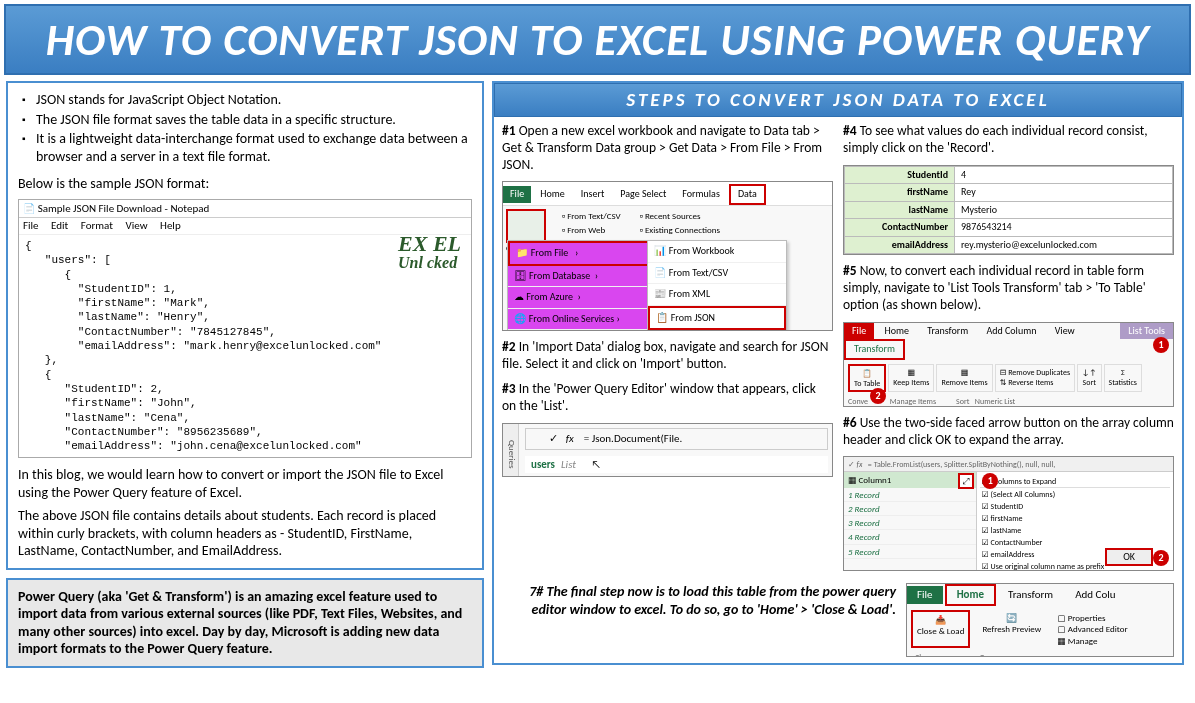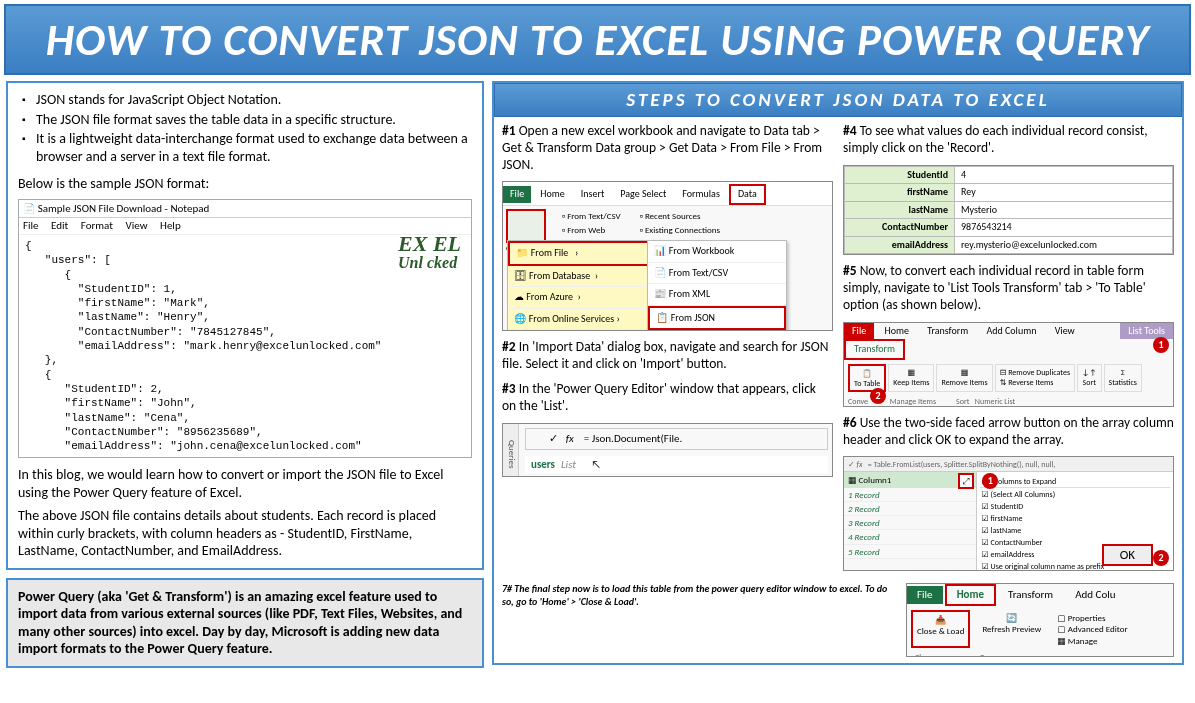--- a/index.html
+++ b/index.html
@@ -48,21 +48,21 @@
   .rib-tabs { background: #fff; padding: 2px 0 0 0; border-bottom: 1px solid #ddd; }
   .rib-tabs span { display: inline-block; padding: 2px 7px; font-size: 10px; }
   .rib-tabs .file { background: #1e7145; color: #fff; }
   .rib-tabs .active { border: 2px solid #c00; }
   .rib-body { display:flex; padding: 3px; gap: 6px; }
   .rib-left { width: 50px; }
   .getdata-btn { width: 40px; height: 34px; border: 2px solid #c00; background: #e8f0e8; position: relative; }
   .getdata-btn:after { content:"Get Data▾"; position:absolute; bottom:-12px; left:-2px; font-size:8px; }
   .rib-mid { font-size: 9px; line-height: 1.6; }
   .rib-mid div:before { content:"▫ "; }
-  .menu-drop { position: absolute; left: 4px; top: 58px; width: 161px; background: #fef9c3; border: 1px solid #bbb; box-shadow: 2px 2px 3px rgba(0,0,0,.2); }
+  .menu-drop { position: absolute; left: 4px; top: 58px; width: 161px; background: #d946ef; border: 1px solid #bbb; box-shadow: 2px 2px 3px rgba(0,0,0,.2); }
   .menu-drop div { padding: 4px 6px; font-size: 10px; border-bottom: 1px solid #f0f0f0; }
   .menu-drop .hl { border: 2px solid #c00; }
   .submenu { position: absolute; left: 144px; top: 58px; width: 140px; background: #fff; border: 1px solid #bbb; box-shadow: 2px 2px 3px rgba(0,0,0,.2);}
   .submenu div { padding: 4px 6px; font-size: 10px; border-bottom: 1px solid #f0f0f0; }
   .submenu .hl { border: 2px solid #c00; }
   
   
   .pqbar { height: 54px; padding: 4px; }
   .pqbar .fx { border:1px solid #ccc; padding: 3px 23px; font-size: 11px; margin-bottom: 6px; }
   .pqbar .row { background:#fff; padding: 2px 6px; font-size: 11px; }
@@ -91,33 +91,33 @@
   
   .expand6 { height: 115px; padding:0; }
   .e6-fx { font-size:8px; padding:2px 4px; border-bottom:1px solid #ccc; color:#666; background:#f0f0f0;}
   .e6-body { display:flex; }
   .e6-left { width: 40%; font-size:9px; }
   .e6-left .hdr { background:#d0e8d0; padding:2px 4px; position:relative; }
   .e6-left .hdr .exp-btn { position:absolute; right:2px; top:1px; border:2px solid #c00; padding:0 2px; background:#fff; }
   .e6-left .rw { padding:1px 4px; border-bottom:1px solid #eee; color:#1e7145; font-style:italic;}
   .e6-right { flex:1; background:#fff; border-left:1px solid #ccc; font-size:8px; padding:3px; }
   .e6-right div { padding:1px 2px; }
-  .e6-ok { position:absolute; right:20px; bottom:4px; border:2px solid #c00; background:#eee; padding:1px 16px; font-size:13px;}
+  .e6-ok { position:absolute; right:20px; bottom:4px; border:2px solid #c00; background:#eee; padding:1px 16px; font-size:10px;}
   
   
   .ribbon7 { height: 74px; }
   .r7tabs span { display:inline-block; padding:2px 10px; font-size:11px; }
   .r7tabs .file { background:#1e7145; color:#fff; }
   .r7tabs .hl { border:2px solid #c00; color:#1e7145; font-weight:bold;}
   .r7body { padding:4px; display:flex; gap:8px; font-size:9px;}
   .r7btn { text-align:center; padding:2px 4px; }
   .r7btn.hl { border:2px solid #c00; }
   
   .final-row { display:flex; align-items:flex-start; gap:10px; margin-top:4px; }
-  .final-text { flex:1; font-size:10px; font-weight:bold; font-style:italic; }
+  .final-text { flex:1; font-size:14px; font-weight:bold; font-style:italic;text-align:right; }
 </style>
 </head>
 <body>
 
 <div class="title-bar">
   <h1>HOW TO CONVERT JSON TO EXCEL USING POWER QUERY</h1>
 </div>
 
 <div class="main">
 

